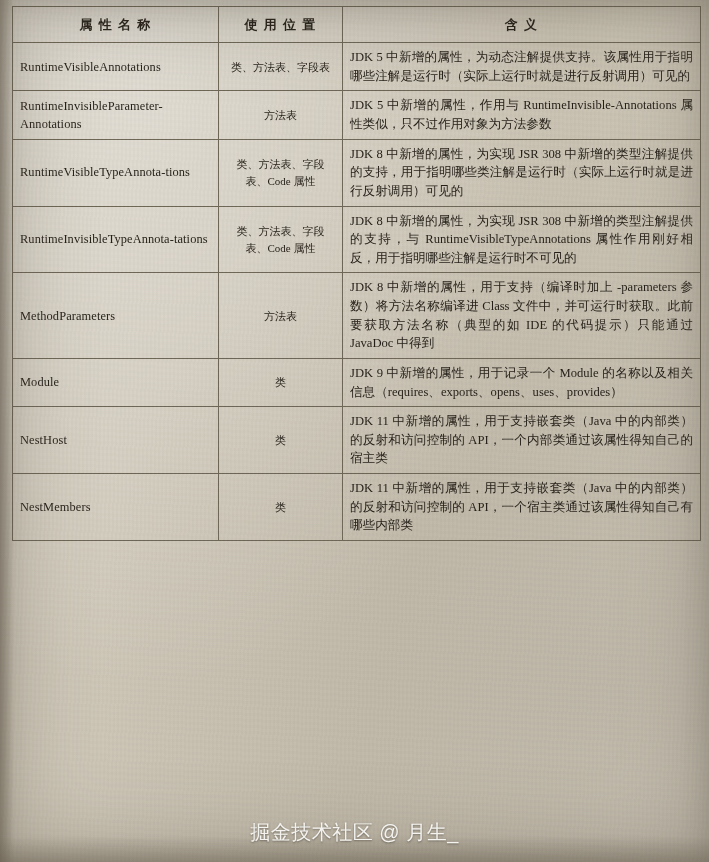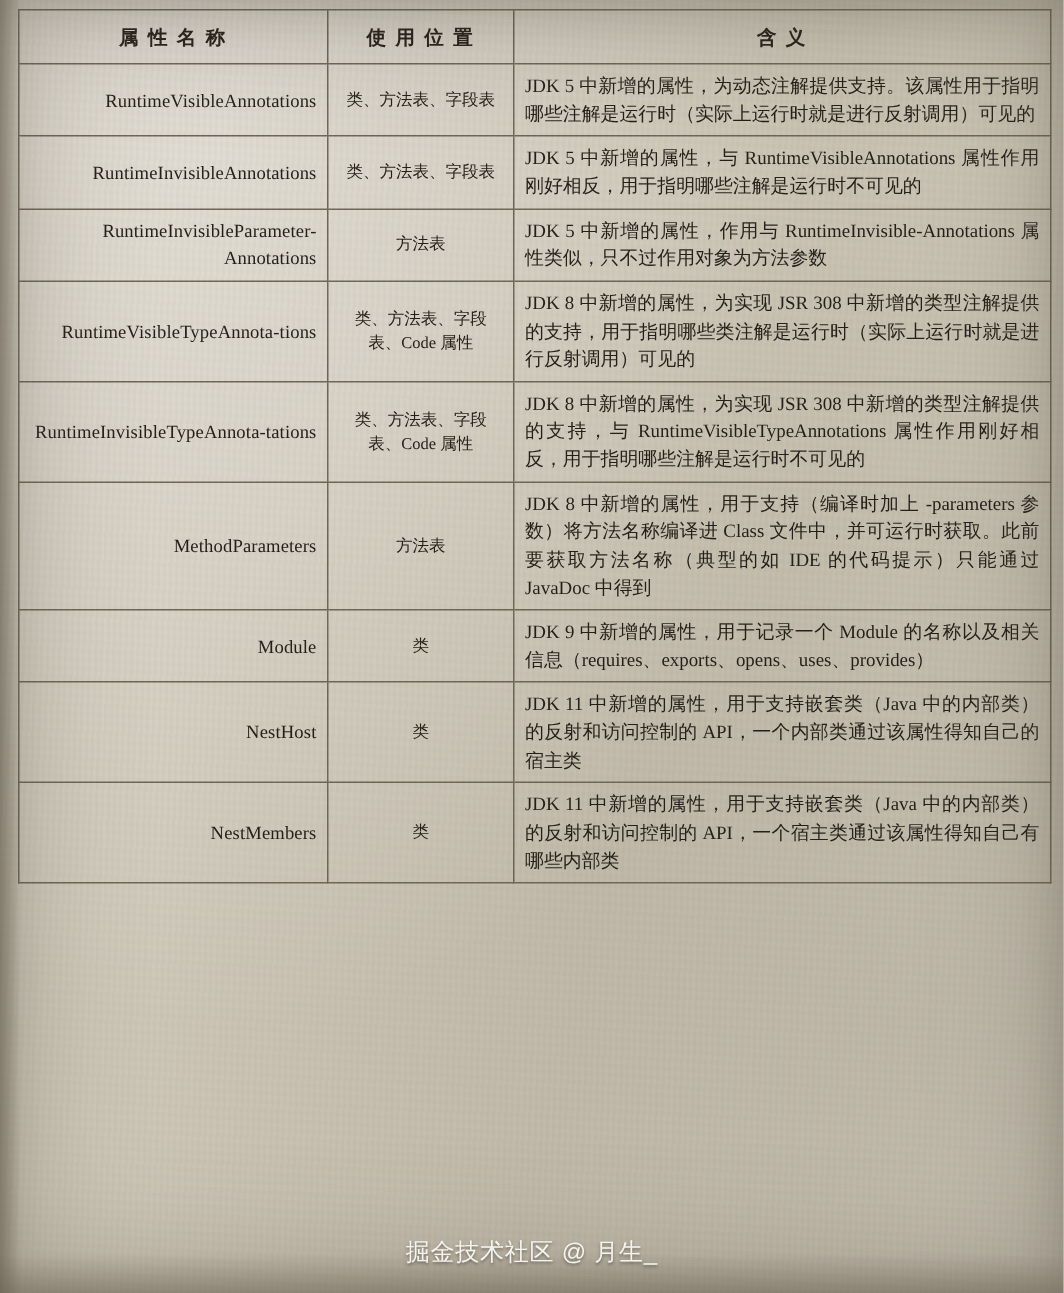--- a/index.html
+++ b/index.html
@@ -62,21 +62,21 @@
     letter-spacing: 1.5px;
     font-size: 13px;
     padding: 8px 4px;
     background: rgba(255,255,255,0.05);
   }
   col.c-name { width: 206px; }
   col.c-loc  { width: 124px; }
   col.c-mean { width: 358px; }
 
   td.name {
-    text-align: right;
+    text-align: left;
     padding-left: 14px;
     font-size: 12.4px;
     letter-spacing: 0.1px;
     word-break: break-word;
   }
   td.loc {
     text-align: center;
     font-size: 11px;
   }
   td.mean {
@@ -85,21 +85,21 @@
     font-size: 12.6px;
     padding-left: 9px;
     padding-right: 9px;
   }
   .watermark {
     position: absolute;
     left: 50%;
     transform: translateX(-50%);
     bottom: 16px;
     font-family: "Liberation Sans", sans-serif;
-    font-size: 16px;
+    font-size: 20px;
     color: rgba(252,252,250,0.92);
     text-shadow: 0 1px 2px rgba(60,55,45,0.55);
     letter-spacing: 0.5px;
     white-space: nowrap;
     pointer-events: none;
   }
   .blur-left {
     position: absolute;
     left: 0;
     top: 0;
@@ -136,25 +136,20 @@
         <th>含 义</th>
       </tr>
     </thead>
     <tbody>
       <tr>
         <td class="name">RuntimeVisibleAnnotations</td>
         <td class="loc">类、方法表、字段表</td>
         <td class="mean">JDK 5 中新增的属性，为动态注解提供支持。该属性用于指明哪些注解是运行时（实际上运行时就是进行反射调用）可见的</td>
       </tr>
       <tr>
-        <td class="name">RuntimeInvisibleAnnotations</td>
-        <td class="loc">类、方法表、字段表</td>
-        <td class="mean">JDK 5 中新增的属性，与 RuntimeVisibleAnnotations 属性作用刚好相反，用于指明哪些注解是运行时不可见的</td>
-      </tr>
-      <tr>
         <td class="name">RuntimeInvisibleParameter-Annotations</td>
         <td class="loc">方法表</td>
         <td class="mean">JDK 5 中新增的属性，作用与 RuntimeInvisible-Annotations 属性类似，只不过作用对象为方法参数</td>
       </tr>
       <tr>
         <td class="name">RuntimeVisibleTypeAnnota-tions</td>
         <td class="loc">类、方法表、字段表、Code 属性</td>
         <td class="mean">JDK 8 中新增的属性，为实现 JSR 308 中新增的类型注解提供的支持，用于指明哪些类注解是运行时（实际上运行时就是进行反射调用）可见的</td>
       </tr>
       <tr>

